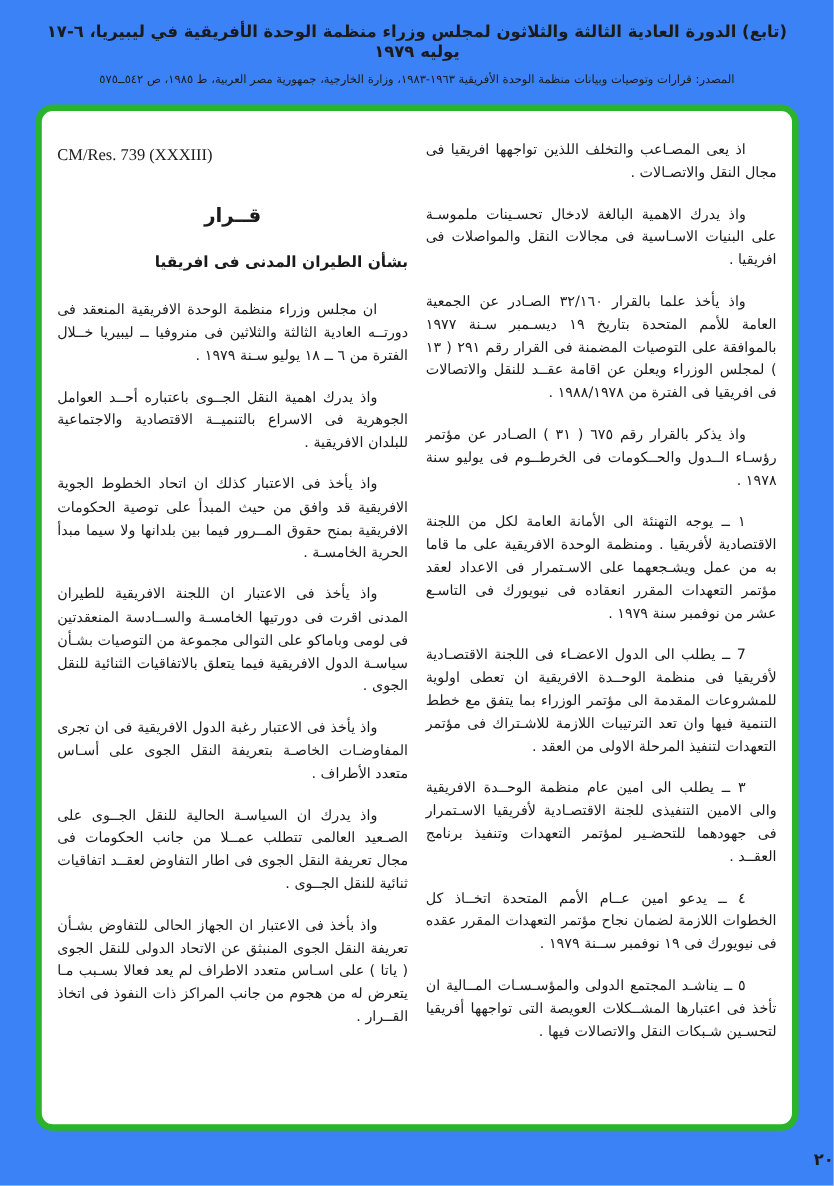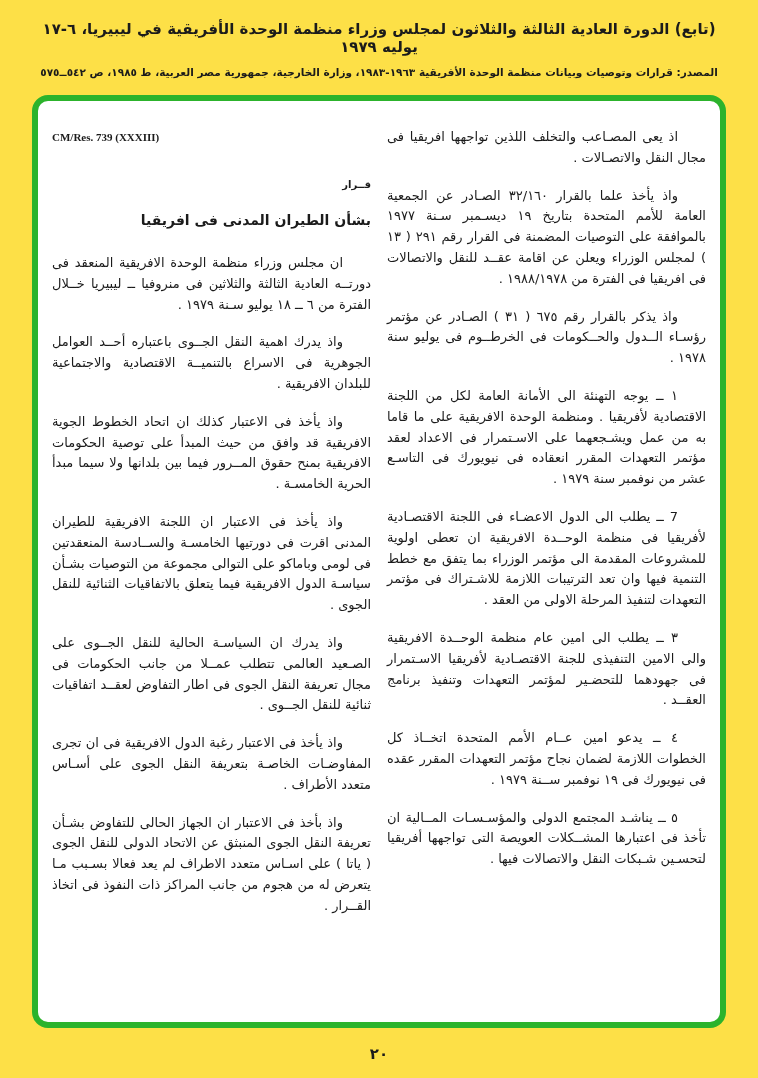--- a/index.html
+++ b/index.html
@@ -4,38 +4,38 @@
 <style>
   html, body { margin: 0; padding: 0; }
   body {
     width: 758px; height: 1078px;
     background: #f4f4f2;
     font-family: "DejaVu Sans", sans-serif;
   }
   .page {
     position: relative;
     width: 758px; height: 1078px;
-    background: #fde047;
+    background: #3b82f6;
     overflow: hidden;
     color: #1b1b1b;
   }
   .doc-header {
     position: absolute;
     top: 20px; left: 28px; right: 28px;
     direction: rtl;
     text-align: center;
   }
   .doc-header .l1 {
     font-size: 15px;
     font-weight: bold;
     letter-spacing: 0.2px;
   }
   .doc-header .l2 {
     font-size: 10.5px;
-    font-weight: bold;
+    font-weight: normal;
     margin-top: 10px;
   }
   .frame {
     position: absolute;
     left: 32px; top: 95px;
     width: 682px; height: 921px;
     border: 6px solid #2cb32c;
     border-radius: 16px;
     overflow: hidden;
     background: #ffffff;
@@ -54,40 +54,40 @@
     text-align: justify;
   }
   .col p.para {
     margin: 0 0 17px 0;
     text-indent: 28px;
   }
   .ref {
     direction: ltr;
     text-align: left;
     font-family: "Liberation Serif", serif;
-    font-weight: bold;
-    font-size: 11px;
+    font-weight: normal;
+    font-size: 15px;
     margin: 2px 0 30px 0;
   }
   .title {
-    text-align: right;
+    text-align: center;
     font-weight: bold;
-    font-size: 10px;
+    font-size: 18px;
     margin: 0 0 16px 0;
   }
   .subtitle {
     text-align: right;
     font-weight: bold;
     font-size: 14px;
     margin: 0 0 22px 0;
   }
   .page-num {
     position: absolute;
     bottom: 15px; left: 0; right: 0;
-    text-align: center;
+    text-align: right;
     font-weight: bold;
     font-size: 15px;
   }
 </style>
 </head>
 <body>
 
 <div class="page">
 
   <div class="doc-header">
@@ -96,20 +96,21 @@
   </div>
 
   <div class="frame" style="border-color: rgb(44, 179, 44);">
     <div class="cols">
 
       <div class="col">
         <div>
 
             <p class="para">اذ يعى المصـاعب والتخلف اللذين تواجهها افريقيا فى مجال النقل والاتصـالات .</p>
 
+            <p class="para">واذ يدرك الاهمية البالغة لادخال تحسـينات ملموسـة على البنيات الاسـاسية فى مجالات النقل والمواصلات فى افريقيا .</p>
 
             <p class="para">واذ يأخذ علما بالقرار ٣٢/١٦٠ الصـادر عن الجمعية العامة للأمم المتحدة بتاريخ ١٩ ديسـمبر سـنة ١٩٧٧ بالموافقة على التوصيات المضمنة فى القرار رقم ٢٩١ ( ١٣ ) لمجلس الوزراء ويعلن عن اقامة عقــد للنقل والاتصالات فى افريقيا فى الفترة من ١٩٨٨/١٩٧٨ .</p>
 
             <p class="para">واذ يذكر بالقرار رقم ٦٧٥ ( ٣١ ) الصـادر عن مؤتمر رؤسـاء الــدول والحــكومات فى الخرطــوم فى يوليو سنة ١٩٧٨ .</p>
 
 
             <p class="para">١ ــ يوجه التهنئة الى الأمانة العامة لكل من اللجنة الاقتصادية لأفريقيا . ومنظمة الوحدة الافريقية على ما قاما به من عمل ويشـجعهما على الاسـتمرار فى الاعداد لعقد مؤتمر التعهدات المقرر انعقاده فى نيويورك فى التاسـع عشر من نوفمبر سنة ١٩٧٩ .</p>
 
             <p class="para">7 ــ يطلب الى الدول الاعضـاء فى اللجنة الاقتصـادية لأفريقيا فى منظمة الوحــدة الافريقية ان تعطى اولوية للمشروعات المقدمة الى مؤتمر الوزراء بما يتفق مع خطط التنمية فيها وان تعد الترتيبات اللازمة للاشـتراك فى مؤتمر التعهدات لتنفيذ المرحلة الاولى من العقد .</p>
 
@@ -129,23 +130,23 @@
 
             <p class="para">ان مجلس وزراء منظمة الوحدة الافريقية المنعقد فى دورتــه العادية الثالثة والثلاثين فى منروفيا ــ ليبيريا خــلال الفترة من ٦ ــ ١٨ يوليو سـنة ١٩٧٩ .</p>
 
 
             <p class="para">واذ يدرك اهمية النقل الجــوى باعتباره أحــد العوامل الجوهرية فى الاسراع بالتنميــة الاقتصادية والاجتماعية للبلدان الافريقية .</p>
 
             <p class="para">واذ يأخذ فى الاعتبار كذلك ان اتحاد الخطوط الجوية الافريقية قد وافق من حيث المبدأ على توصية الحكومات الافريقية بمنح حقوق المــرور فيما بين بلدانها ولا سيما مبدأ الحرية الخامسـة .</p>
 
             <p class="para">واذ يأخذ فى الاعتبار ان اللجنة الافريقية للطيران المدنى اقرت فى دورتيها الخامسـة والســادسة المنعقدتين فى لومى وباماكو على التوالى مجموعة من التوصيات بشـأن سياسـة الدول الافريقية فيما يتعلق بالاتفاقيات الثنائية للنقل الجوى .</p>
 
+            <p class="para">واذ يأخذ فى الاعتبار رغبة الدول الافريقية فى ان تجرى المفاوضـات الخاصـة بتعريفة النقل الجوى على أسـاس متعدد الأطراف .</p>
+
             <p class="para">واذ يدرك ان السياسـة الحالية للنقل الجــوى على الصـعيد العالمى تتطلب عمــلا من جانب الحكومات فى مجال تعريفة النقل الجوى فى اطار التفاوض لعقــد اتفاقيات ثنائية للنقل الجــوى .</p>
-
-            <p class="para">واذ يأخذ فى الاعتبار رغبة الدول الافريقية فى ان تجرى المفاوضـات الخاصـة بتعريفة النقل الجوى على أسـاس متعدد الأطراف .</p>
 
             <p class="para">واذ بأخذ فى الاعتبار ان الجهاز الحالى للتفاوض بشـأن تعريفة النقل الجوى المنبثق عن الاتحاد الدولى للنقل الجوى ( ياتا ) على اسـاس متعدد الاطراف لم يعد فعالا بسـبب مـا يتعرض له من هجوم من جانب المراكز ذات النفوذ فى اتخاذ القــرار .</p>
 
           </div>
       </div>
 
     </div>
   </div>
 
   <div class="page-num">٢٠</div>

